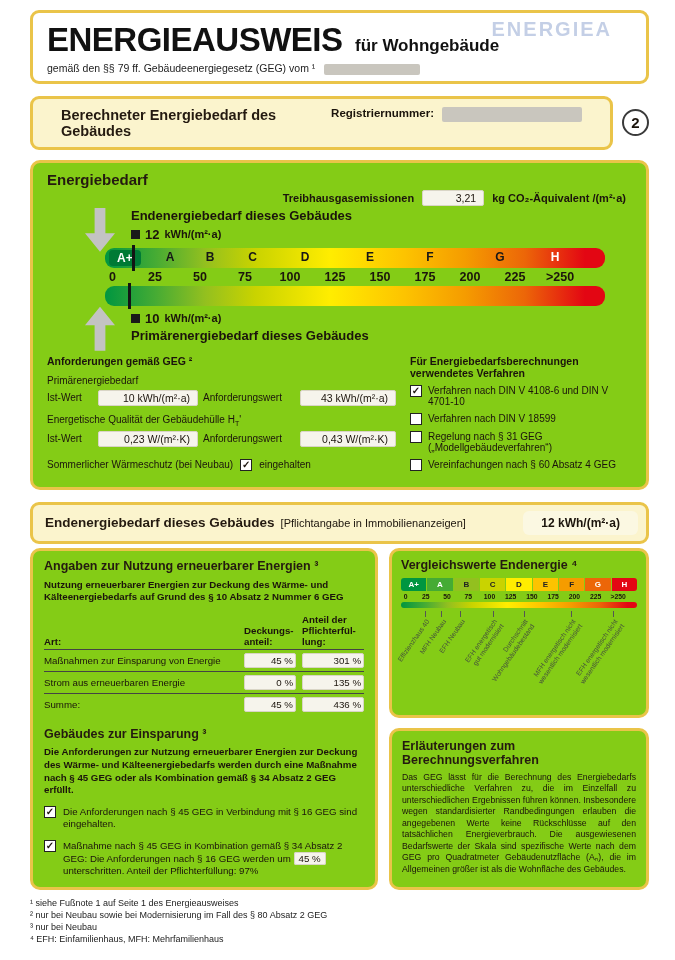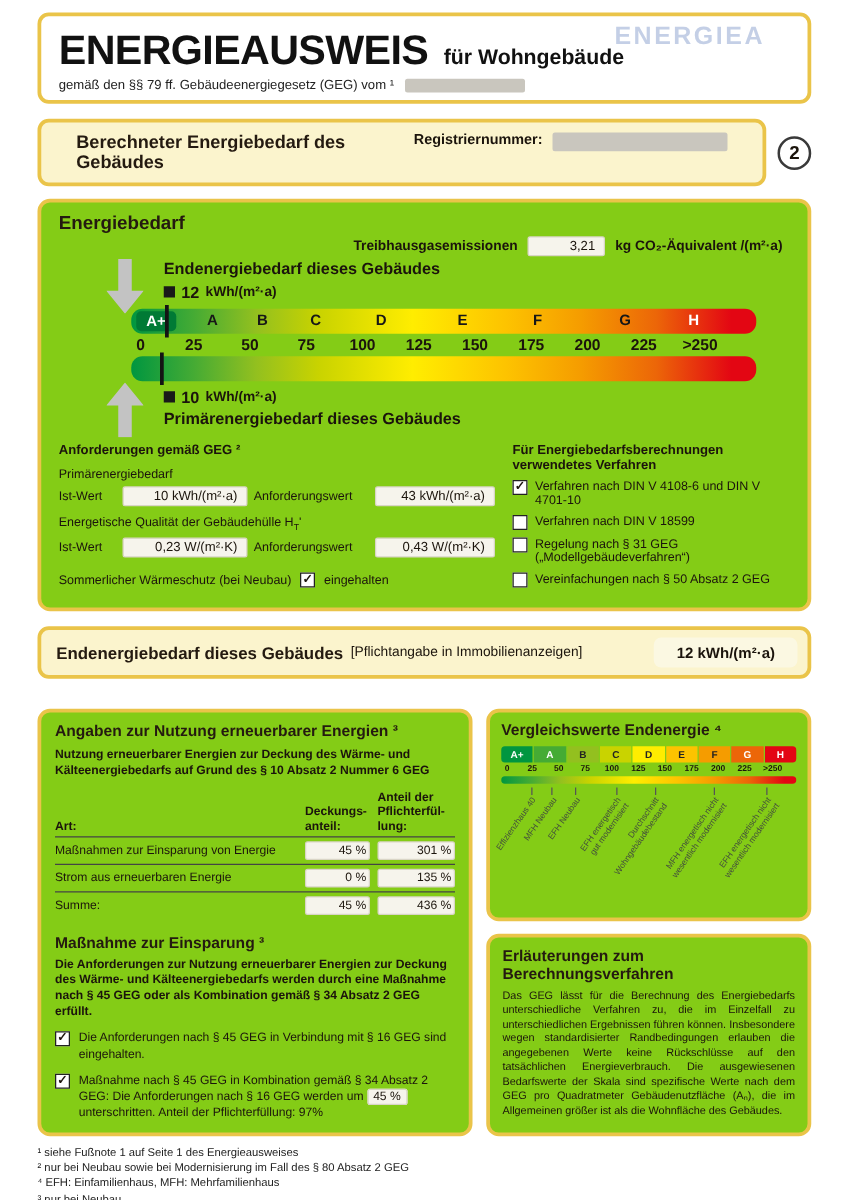--- a/index.html
+++ b/index.html
@@ -80,21 +80,21 @@
   .cb-row { display:flex; align-items:flex-start; gap:6px; font-size:10px; margin:6px 0; }
   sub { font-size:7px; }
 
   
   .banner-2 { margin-top:12px; display:flex; align-items:center; padding:6px 8px 6px 12px; }
   .banner2-title { font-size:13.5px; font-weight:bold; color:#241a10; }
   .banner2-note { font-size:11px; margin-left:6px; }
   .banner2-value { margin-left:auto; background:#fbf8e2; border-radius:6px; padding:5px 18px; font-size:12px; font-weight:bold; }
 
   
-  .cols { display:flex; gap:11px; margin-top:24px; align-items:stretch; }
+  .cols { display:flex; gap:11px; margin-top:4px; align-items:stretch; }
   .col-left { flex:0 0 348px; padding:8px 11px 9px 11px; }
   .col-right { flex:1; display:flex; flex-direction:column; gap:10px; }
   .comp-box { padding:7px 9px 4px 9px; }
   .expl-box { padding:8px 10px; flex:1; }
   .box-title { font-size:12.5px; font-weight:bold; color:#241a10; }
   .intro { font-size:9.7px; font-weight:bold; margin-top:6px; line-height:1.3; }
 
   .ren-table { margin-top:8px; font-size:9.7px; }
   .rt-head, .rt-row { display:grid; grid-template-columns:1fr 52px 62px; gap:6px; align-items:end; padding:2px 0; }
   .rt-head { border-bottom:1px solid #444; font-weight:bold; }
@@ -257,21 +257,21 @@
         <div class="cb-row">
           <span class="cb"></span>
           <span>Verfahren nach DIN V 18599</span>
         </div>
         <div class="cb-row">
           <span class="cb"></span>
           <span>Regelung nach § 31 GEG („Modellgebäudeverfahren“)</span>
         </div>
         <div class="cb-row">
           <span class="cb"></span>
-          <span>Vereinfachungen nach § 50 Absatz 2 GEG</span>
+          <span>Vereinfachungen nach § 60 Absatz 4 GEG</span>
         </div>
       </div>
     </div>
   </div>
 
   <div class="banner banner-2">
     <span class="banner2-title">Endenergiebedarf dieses Gebäudes</span>
     <span class="banner2-note">[Pflichtangabe in Immobilienanzeigen]</span>
     <span class="banner2-value">12 kWh/(m²·a)</span>
   </div>
@@ -300,21 +300,21 @@
           <span class="value-box rt-val">0 %</span>
           <span class="value-box rt-val">135 %</span>
         </div>
         <div class="rt-row">
           <span>Summe:</span>
           <span class="value-box rt-val">45 %</span>
           <span class="value-box rt-val">436 %</span>
         </div>
       </div>
 
-      <div class="box-title savings-title">Maßnahme zur Einsparung ³</div>
+      <div class="box-title savings-title">Gebäudes zur Einsparung ³</div>
       <div class="savings-intro">Die Anforderungen zur Nutzung erneuerbarer Energien zur Deckung des Wärme- und Kälteenergiebedarfs werden durch eine Maßnahme nach § 45 GEG oder als Kombination gemäß § 34 Absatz 2 GEG erfüllt.</div>
 
       <div class="sv-row">
         <span class="cb">✓</span>
         <span>Die Anforderungen nach § 45 GEG in Verbindung mit § 16 GEG sind eingehalten.</span>
       </div>
       <div class="sv-row">
         <span class="cb">✓</span>
         <span>
           <span>Maßnahme nach § 45 GEG in Kombination gemäß § 34 Absatz 2 GEG: Die Anforderungen nach § 16 GEG werden um</span>
@@ -384,17 +384,17 @@
       <div class="gold-box expl-box">
         <div class="box-title">Erläuterungen zum Berechnungsverfahren</div>
         <div class="expl-body">Das GEG lässt für die Berechnung des Energiebedarfs unterschiedliche Verfahren zu, die im Einzelfall zu unterschiedlichen Ergebnissen führen können. Insbesondere wegen standardisierter Randbedingungen erlauben die angegebenen Werte keine Rückschlüsse auf den tatsächlichen Energieverbrauch. Die ausgewiesenen Bedarfswerte der Skala sind spezifische Werte nach dem GEG pro Quadratmeter Gebäudenutzfläche (Aₙ), die im Allgemeinen größer ist als die Wohnfläche des Gebäudes.</div>
       </div>
     </div>
   </div>
 
   <div class="footnotes">
     <div>¹ siehe Fußnote 1 auf Seite 1 des Energieausweises</div>
     <div>² nur bei Neubau sowie bei Modernisierung im Fall des § 80 Absatz 2 GEG</div>
+    <div>³ nur bei Neubau</div>
     <div>⁴ EFH: Einfamilienhaus, MFH: Mehrfamilienhaus</div>
-    <div>³ nur bei Neubau</div>
   </div>
 
 </div>
 
 </body></html>

